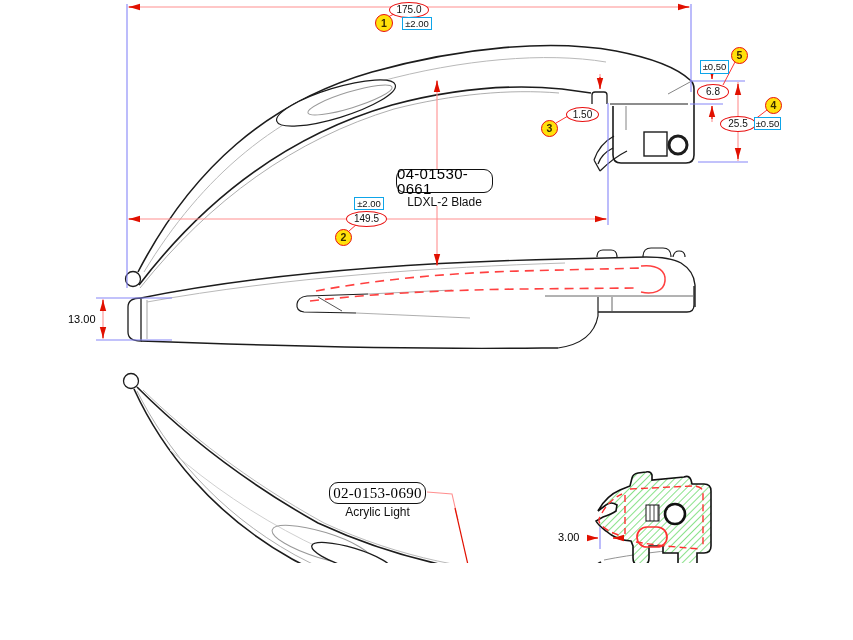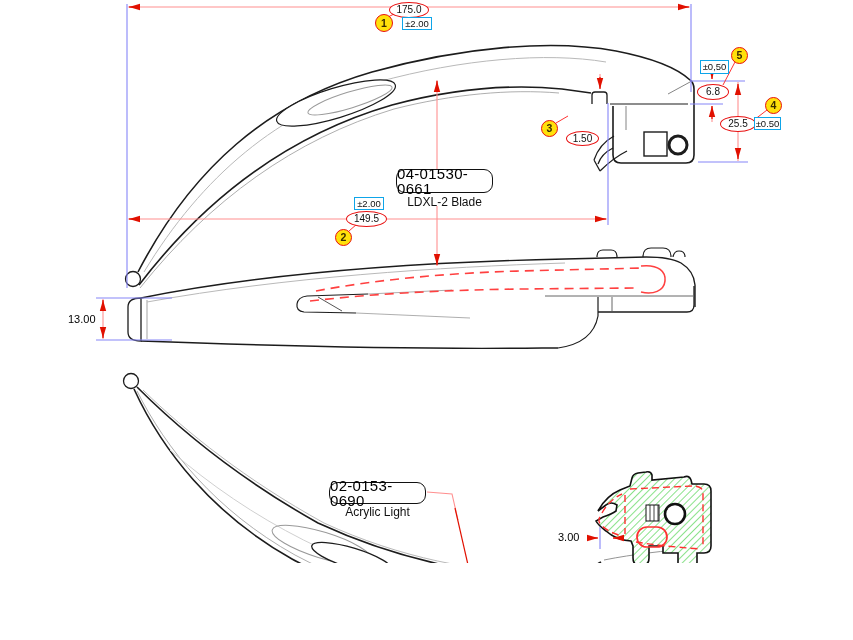--- a/index.html
+++ b/index.html
@@ -158,33 +158,33 @@
 </svg>
 
 <div class="abs oval" style="left:389px;top:2px;width:40px;height:16px;">175.0</div>
 <div class="abs tolbox" style="left:402px;top:17px;width:30px;height:13px;">±2.00</div>
 <div class="abs balloon" style="left:375px;top:14px;width:18px;height:18px;">1</div>
 
 <div class="abs tolbox" style="left:354px;top:197px;width:30px;height:13px;">±2.00</div>
 <div class="abs oval" style="left:346px;top:211px;width:41px;height:16px;">149.5</div>
 <div class="abs balloon" style="left:335px;top:229px;width:17px;height:17px;">2</div>
 
-<div class="abs oval" style="left:566px;top:107px;width:33px;height:15px;margin-top:24px;">1.50</div>
+<div class="abs oval" style="left:566px;top:107px;width:33px;height:15px;">1.50</div>
 <div class="abs balloon" style="left:541px;top:120px;width:17px;height:17px;">3</div>
 
 <div class="abs oval" style="left:720px;top:116px;width:36px;height:16px;">25.5</div>
 <div class="abs tolbox" style="left:754px;top:117px;width:27px;height:13px;">±0.50</div>
 <div class="abs balloon" style="left:765px;top:97px;width:17px;height:17px;">4</div>
 
 <div class="abs tolbox" style="left:700px;top:60px;width:29px;height:14px;">±0,50</div>
 <div class="abs oval" style="left:697px;top:84px;width:32px;height:16px;">6.8</div>
 <div class="abs balloon" style="left:731px;top:47px;width:17px;height:17px;">5</div>
 
 <div class="abs dimtext" style="left:68px;top:314px;">13.00</div>
 <div class="abs dimtext" style="left:558px;top:532px;">3.00</div>
 
 <div class="abs plabel" style="left:396px;top:169px;width:97px;height:24px;">04-01530-0661</div>
 <div class="abs pdesc" style="left:396px;top:196px;width:97px;">LDXL-2 Blade</div>
 
-<div class="abs plabel" style="left:329px;top:482px;width:97px;height:22px;">02-0153-0690</div>
+<div class="abs plabel" style="left:329px;top:482px;width:97px;height:22px;font-family:Liberation Serif, serif;">02-0153-0690</div>
 <div class="abs pdesc" style="left:329px;top:506px;width:97px;">Acrylic Light</div>
 
 </div>
 
 </body></html>

